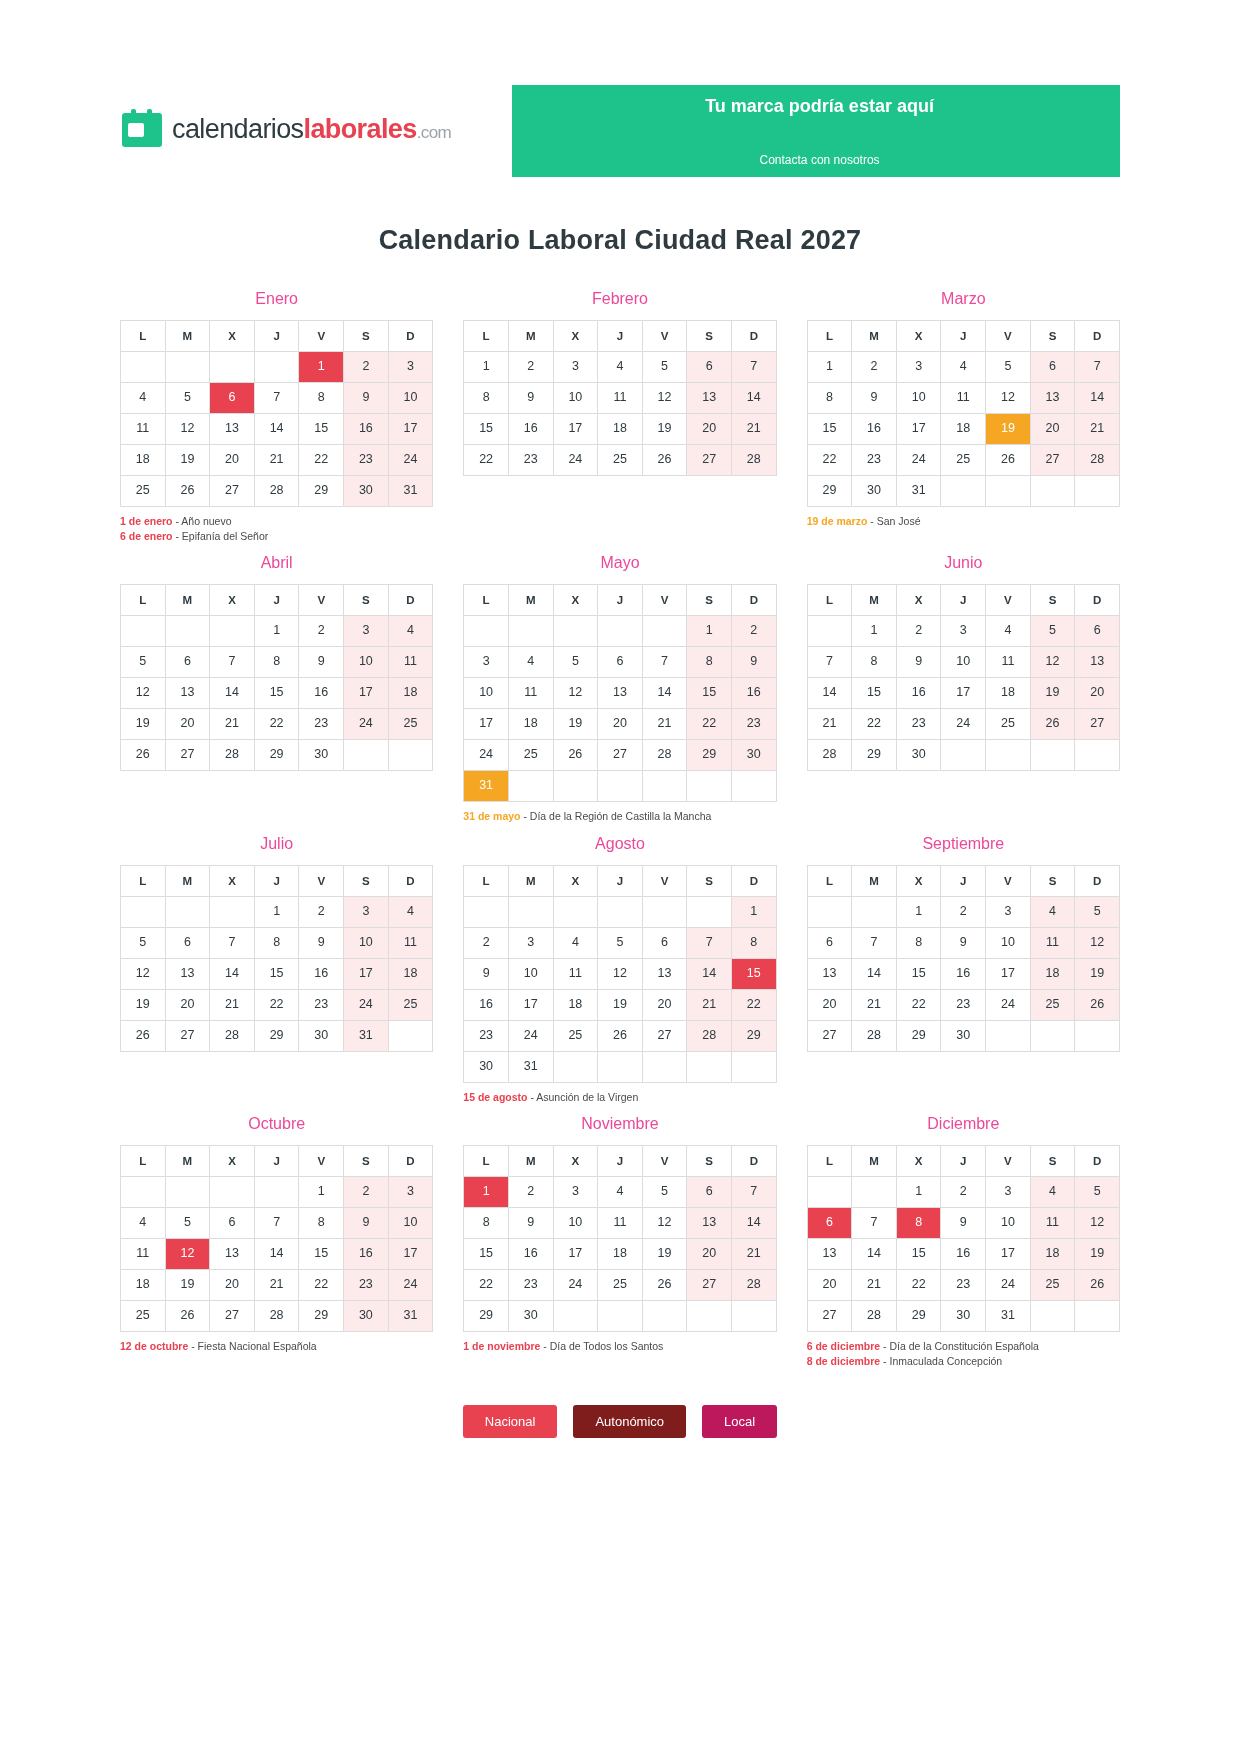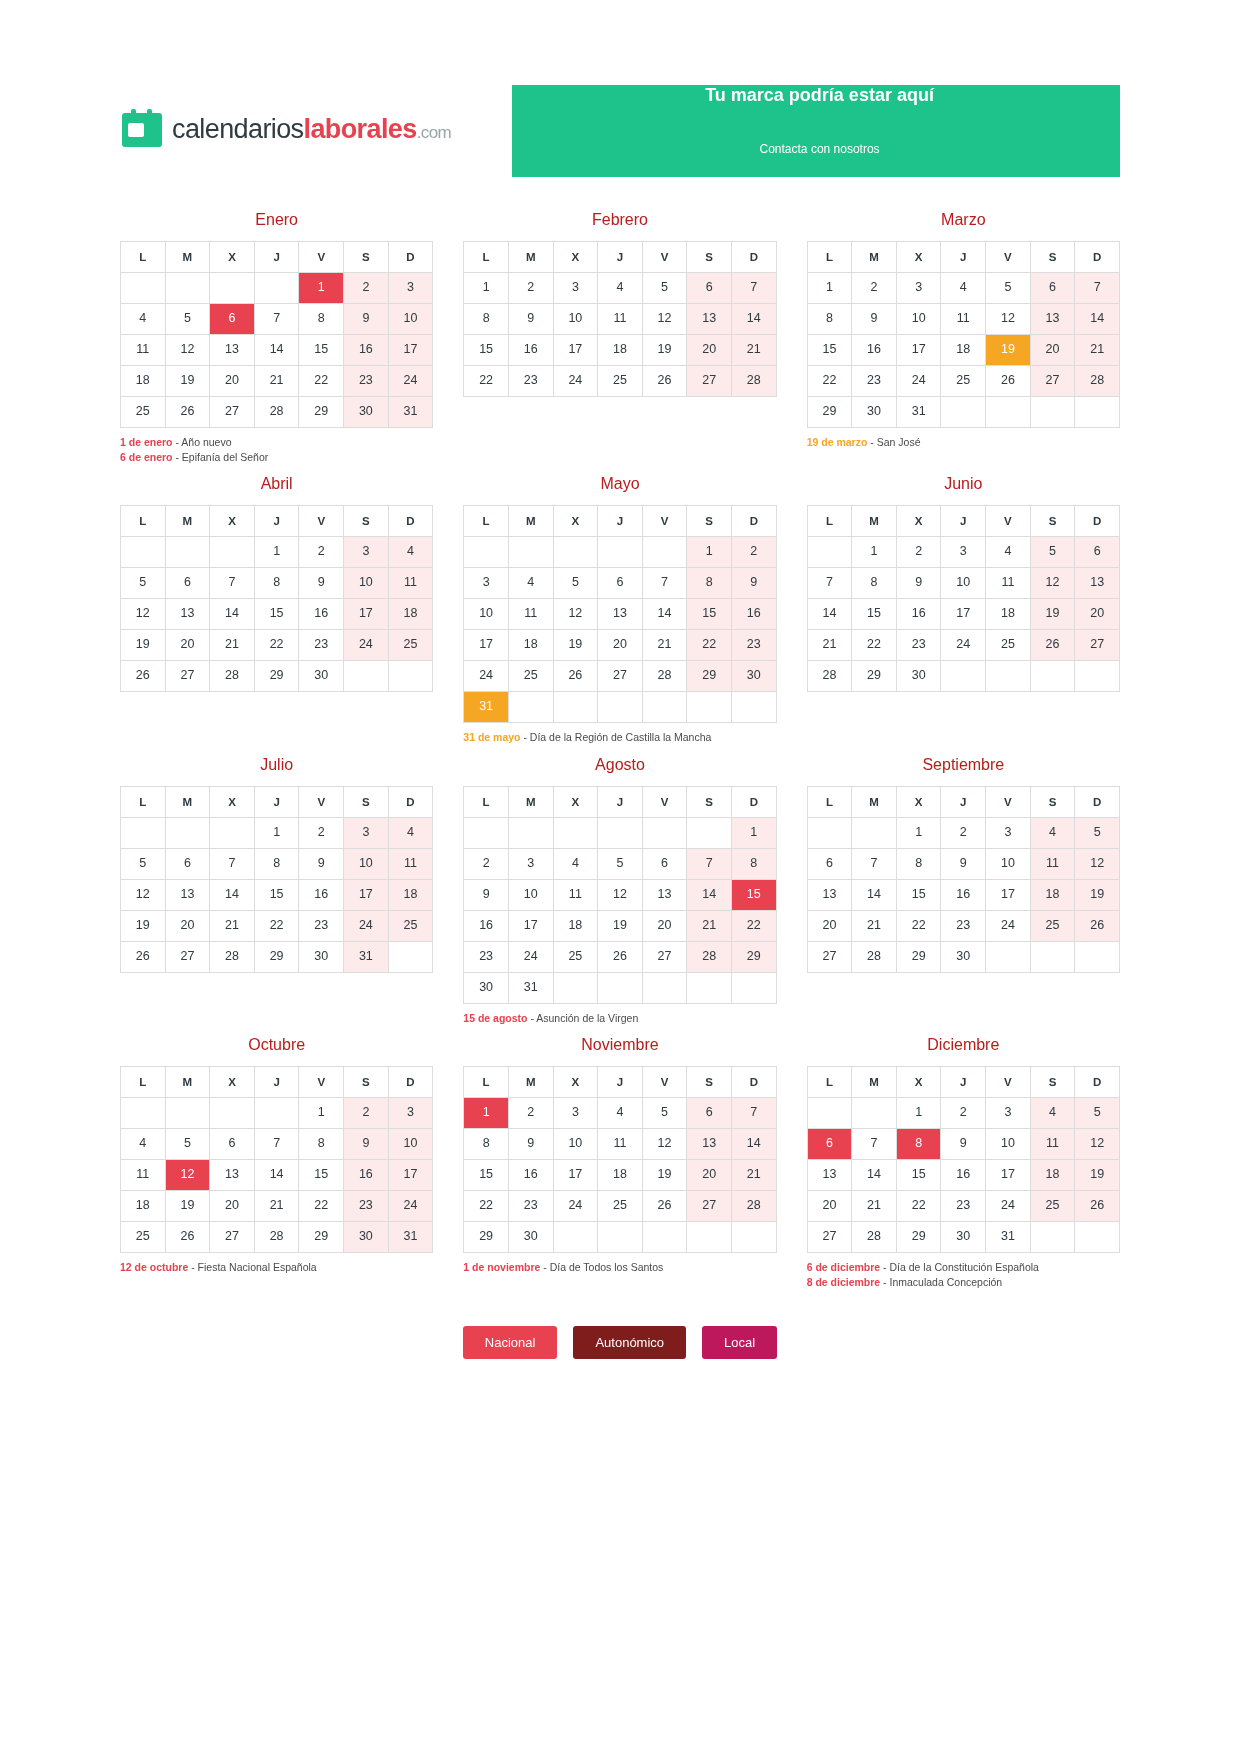--- a/index.html
+++ b/index.html
@@ -45,21 +45,21 @@
   .logo-text .t3 { color: #9aa4a8; font-weight: 400; font-size: 17px; }
   .banner {
     background: #1ec28b;
     width: 620px;
     height: 92px;
     margin-left: auto;
     margin-right: 0;
     display: flex;
     flex-direction: column;
     align-items: center;
-    justify-content: flex-start;
+    justify-content: center;
     color: #ffffff;
     padding-left: 7px;
   }
   .banner-l1 { font-size: 18px; font-weight: bold; margin-bottom: 5px; }
   .banner-l2 { font-size: 12px; font-weight: 400; margin-top: 31px; }
   .page-title {
     text-align: center;
     font-size: 27px;
     font-weight: bold;
     color: #2f3b40;
@@ -72,21 +72,21 @@
     display: grid;
     grid-template-columns: repeat(3, 1fr);
     column-gap: 30px;
   }
   .month {
     margin-bottom: 10px;
   }
   .month-name {
     text-align: center;
     font-size: 16px;
-    color: #b91c1c;
+    color: #ec4899;
     margin-bottom: 12px;
     font-weight: 400;
   }
   table.cal {
     border-collapse: collapse;
     width: 100%;
     table-layout: fixed;
   }
   table.cal th, table.cal td {
     border: 1px solid #dcdcdc;
@@ -158,20 +158,21 @@
       <span class="logo-text">
         <span class="t1">calendarios</span><span class="t2">laborales</span><span class="t3">.com</span>
       </span>
     </div>
     <div class="banner">
       <div class="banner-l1">Tu marca podría estar aquí</div>
       <div class="banner-l2">Contacta con nosotros</div>
     </div>
   </div>
 
+  <div class="page-title">Calendario Laboral Ciudad Real 2027</div>
 
   <div class="grid">
       <div class="month">
         <div class="month-name">Enero</div>
         <table class="cal">
           <thead>
             <tr>
               <th>L</th>
               <th>M</th>
               <th>X</th>

